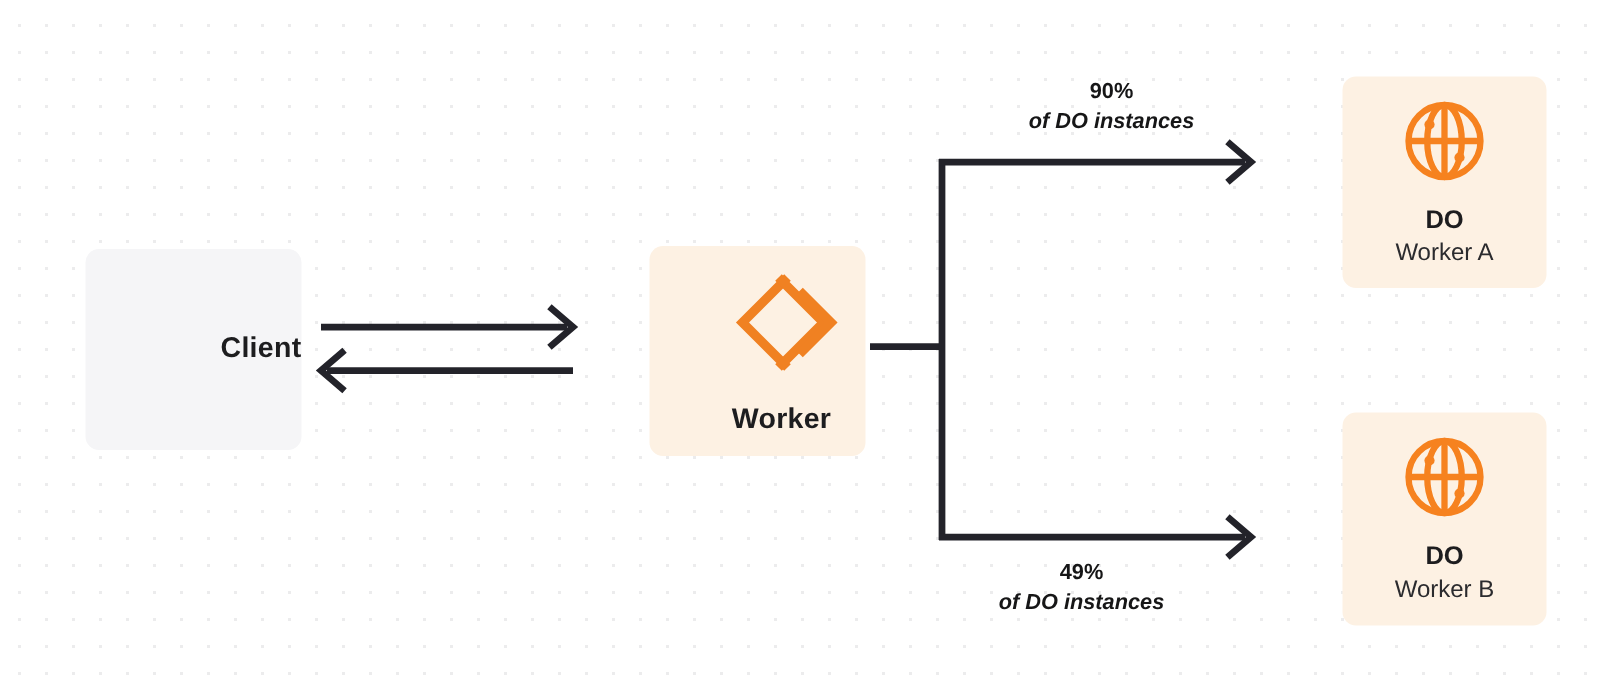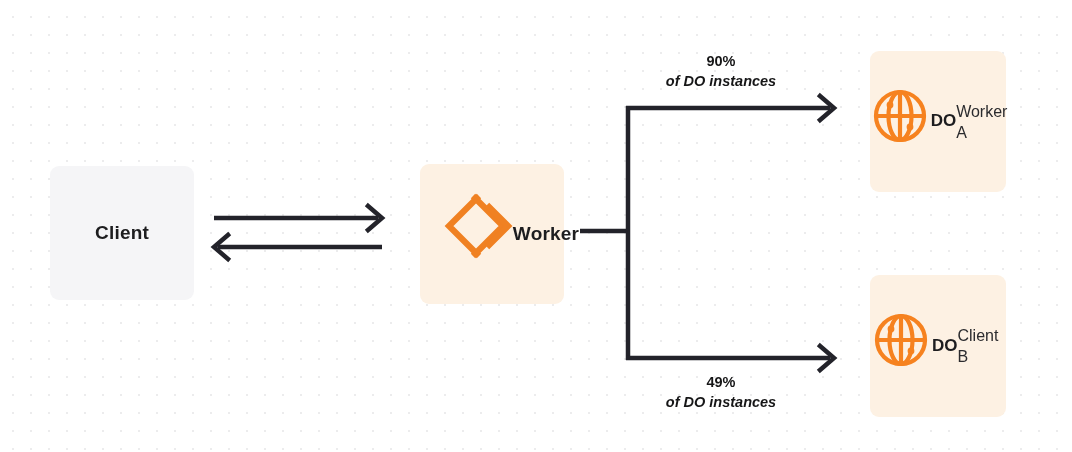--- a/index.html
+++ b/index.html
@@ -34,34 +34,36 @@
     height: 452px;
     pointer-events: none;
   }
 
   
   .node {
     position: absolute;
     box-sizing: border-box;
     border-radius: 9px;
     display: flex;
-    flex-direction: row;
+    flex-direction: column;
     align-items: center;
     justify-content: center;
+    margin-left: 25px;
   }
 
   .node-client {
-    left: 50px;
+    left: 32px;
     top: 166px;
     width: 144px;
     height: 134px;
     background-color: #f5f5f7;
+    align-items: flex-end;
   }
   .node-worker {
-    left: 420px;
+    left: 408px;
     top: 164px;
     width: 144px;
     height: 140px;
     background-color: #fdf1e3;
     padding-left: 32px;
   }
   .node-do-a {
     left: 870px;
     top: 51px;
     width: 136px;
@@ -111,21 +113,21 @@
     font-size: 14.5px;
     font-weight: bold;
     color: #161617;
     line-height: 1.35;
     white-space: nowrap;
   }
   .edge-label .pct { display: block; }
   .edge-label .desc { display: block; font-style: italic; }
 
   .label-top {
-    left: 611px;
+    left: 631px;
     top: 52px;
     width: 220px;
   }
   .label-bottom {
     left: 611px;
     top: 373px;
     width: 220px;
   }
 </style>
 </head>
@@ -205,21 +207,21 @@
           <circle cx="31" cy="31" r="24"></circle>
           <line x1="8" y1="31" x2="54" y2="31"></line>
           <ellipse cx="31" cy="31" rx="11.5" ry="24"></ellipse>
           <line x1="31" y1="7" x2="31" y2="55"></line>
         </g>
         <circle cx="21" cy="20" r="3.4" fill="#f6821f"></circle>
         <circle cx="41" cy="42" r="3.4" fill="#f6821f"></circle>
       </svg>
     </span>
     <span class="node-title-sm">DO</span>
-    <span class="node-sub">Client B</span>
+    <span class="node-sub">Worker B</span>
   </div>
 
   <div class="edge-label label-top">
     <span class="pct">90%</span>
     <span class="desc">of DO instances</span>
   </div>
 
   <div class="edge-label label-bottom">
     <span class="pct">49%</span>
     <span class="desc">of DO instances</span>

